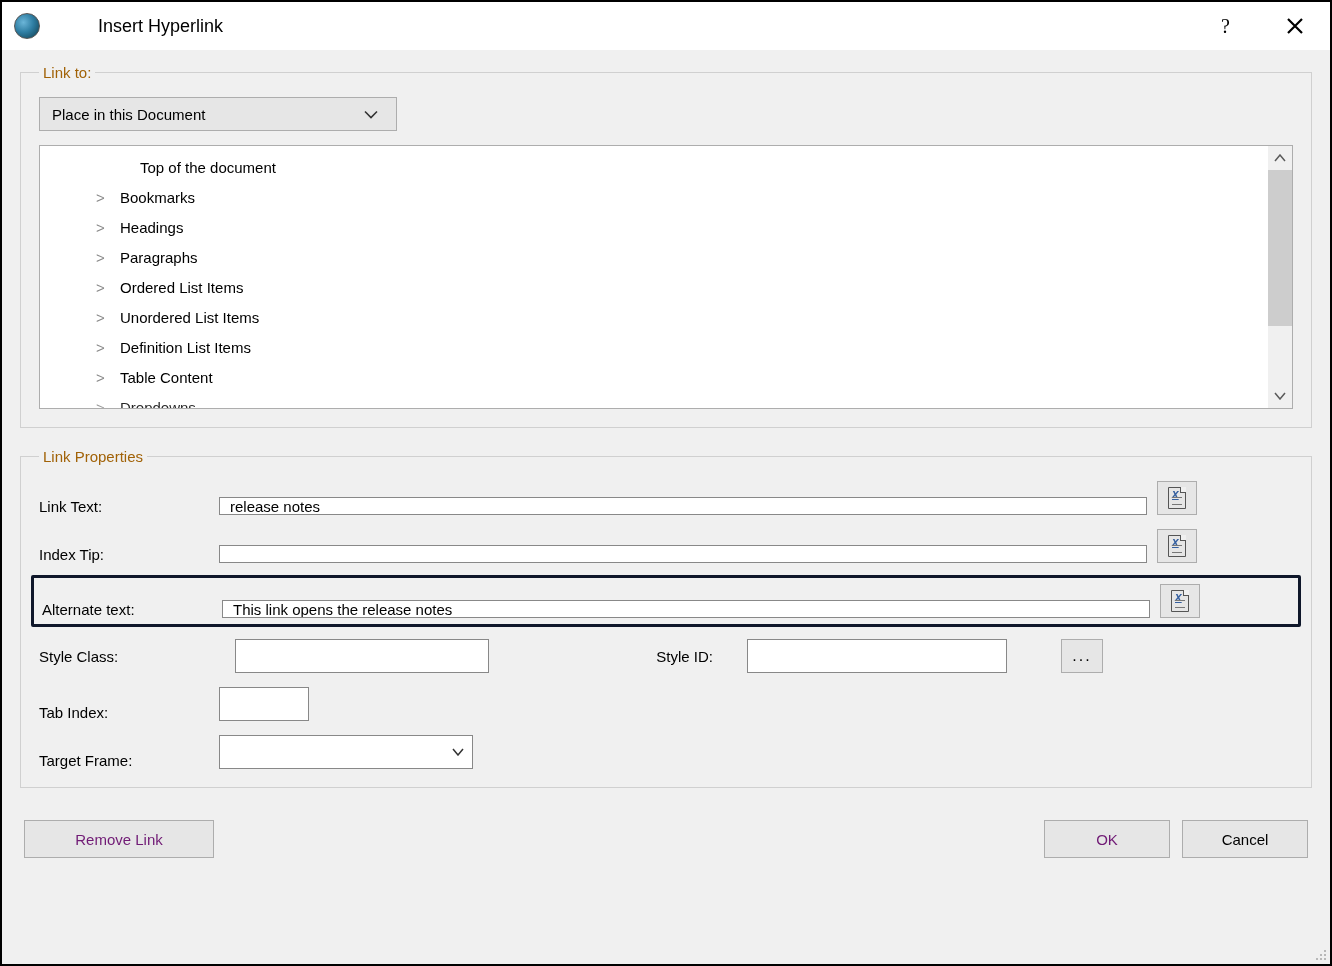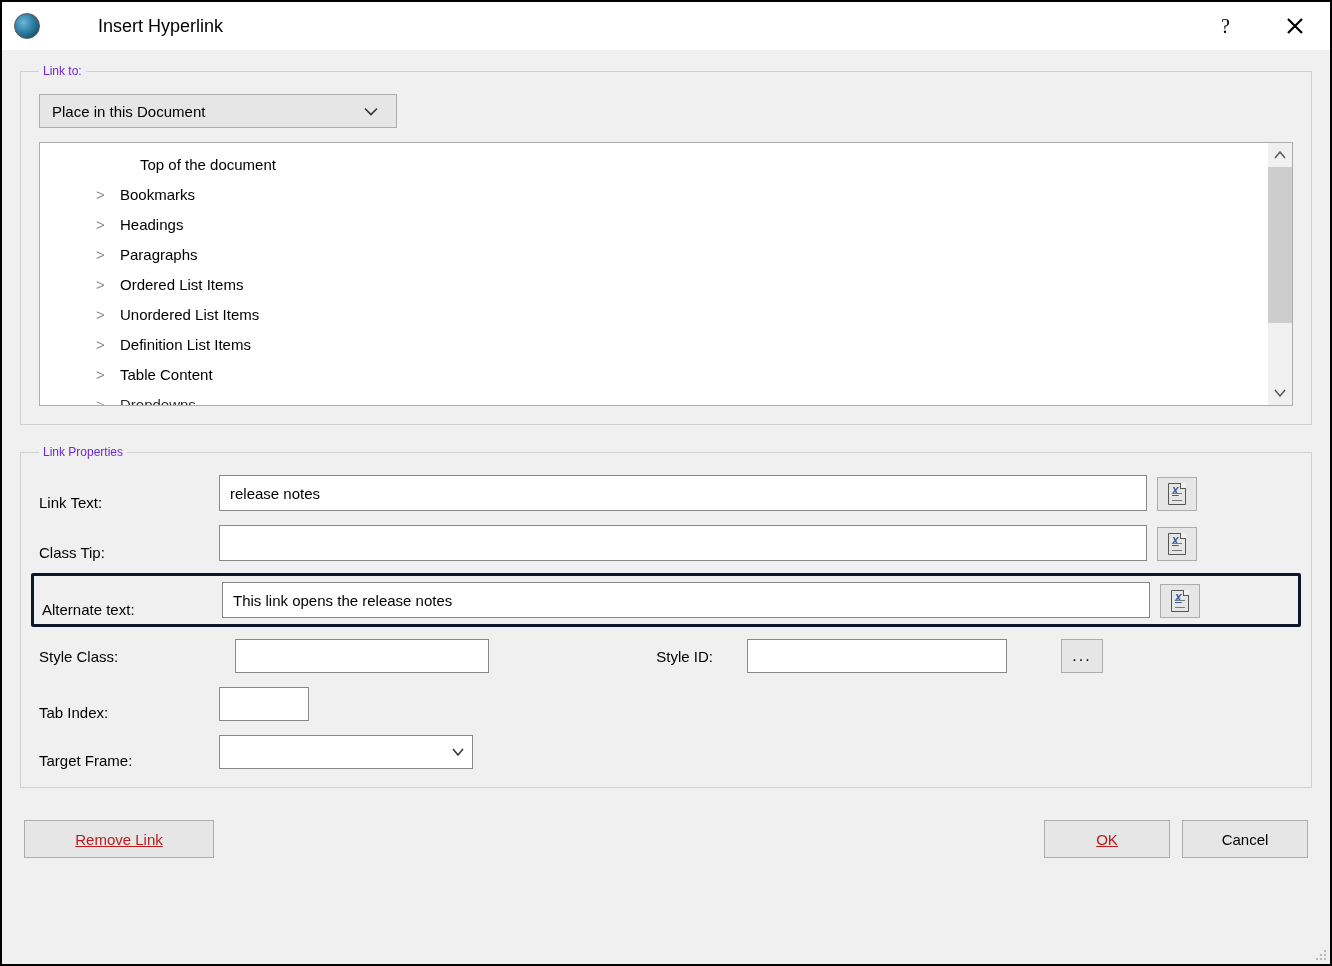--- a/index.html
+++ b/index.html
@@ -61,22 +61,22 @@
   position: relative;
 }
 fieldset.group {
   border: 1px solid #d0d0d0;
   padding: 16px 18px 18px 18px;
   position: relative;
   background: #f0f0f0;
 }
 fieldset.group > legend {
   padding: 0 4px;
-  font-size: 12px;
-  color: #6d28d9;
+  font-size: 15px;
+  color: #a16207;
 }
 
 .dropdown {
   width: 358px;
   height: 34px;
   background: #e6e6e6;
   border: 1px solid #adadad;
   display: flex;
   align-items: center;
   padding: 0 12px;
@@ -142,21 +142,21 @@
 .row {
   display:flex;
   align-items:flex-end;
   gap: 10px;
 }
 .row .label {
   width: 170px;
   font-size: 15px;
 }
 .row .text-input {
-  height: 36px;
+  height: 18px;
   border: 1px solid #888;
   background: #fff;
   padding: 0 10px;
   font-size: 15px;
 }
 .row .wide { flex:1; max-width: 928px; }
 .xbtn {
   width: 40px;
   height: 34px;
   background: #e6e6e6;
@@ -264,23 +264,22 @@
   width: 126px;
   height: 38px;
   background:#e6e6e6;
   border:1px solid #adadad;
   display:flex; align-items:center; justify-content:center;
   font-size: 15px;
   cursor:pointer;
   margin-left: 12px;
 }
 .btn.disabled {
-  color:#b91c1c;
+  color:#701a75;
   cursor:default;
-  text-decoration:underline;
 }
 
 .resize-grip {
   position:absolute;
   right: 3px;
   bottom: 3px;
   width: 16px;
   height: 16px;
   pointer-events:none;
 }
@@ -389,21 +388,21 @@
           <div class="label">Link Text:</div>
           <input class="text-input wide" value="release notes" style="">
           <div class="xbtn">
               <div class="xdoc">
                 <span class="corner"></span>
               </div>
             </div>
         </div>
 
         <div class="row">
-          <div class="label">Class Tip:</div>
+          <div class="label">Index Tip:</div>
           <input class="text-input wide" value="" style="">
           <div class="xbtn">
               <div class="xdoc">
                 <span class="corner"></span>
               </div>
             </div>
         </div>
 
         <div class="highlight-box">
           <div class="row">

